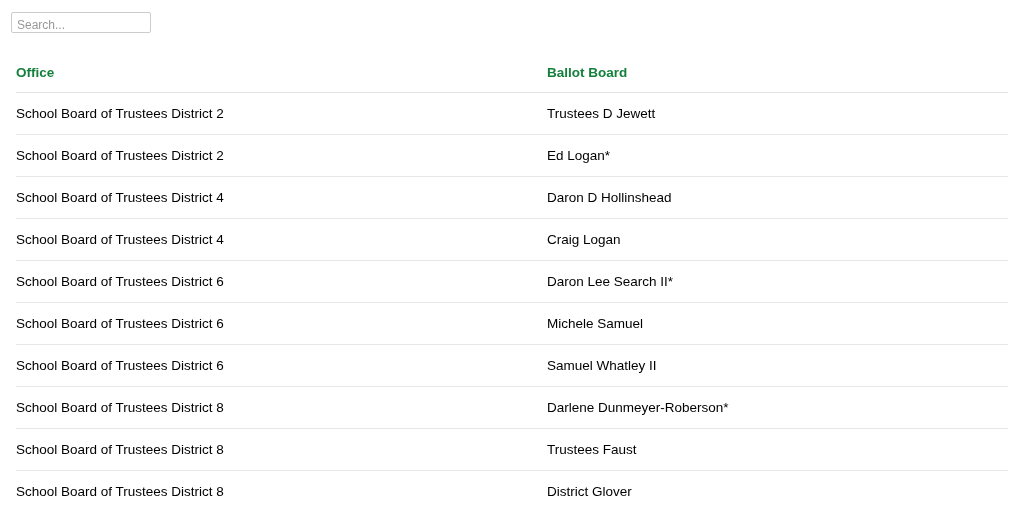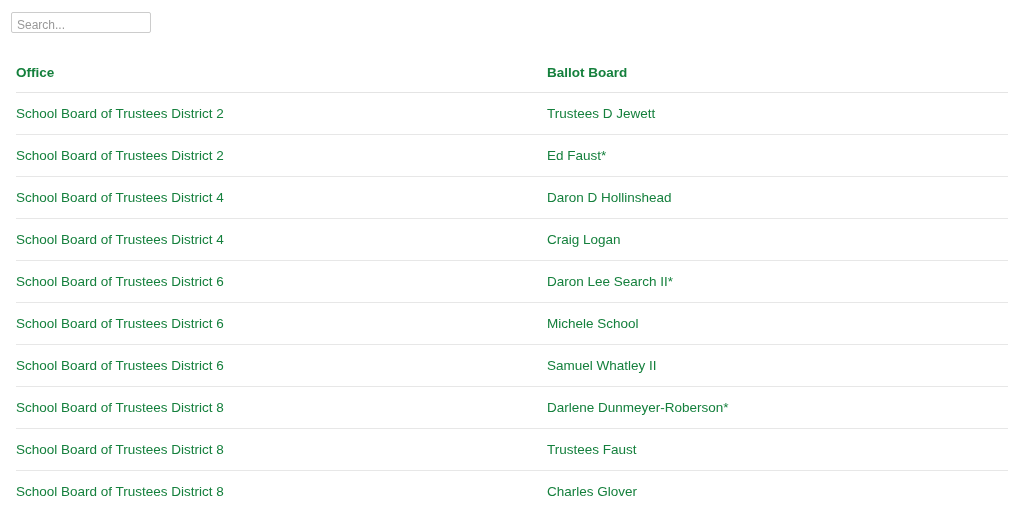--- a/index.html
+++ b/index.html
@@ -61,21 +61,21 @@
     font-weight: bold;
     color: #15803d;
     font-size: 13.5px;
     padding: 0 0 12px 0;
     border-bottom: 1px solid #e4e4e4;
     vertical-align: bottom;
     height: 28px;
   }
   table.data-table td {
     text-align: left;
-    color: #15803d;
+    color: #000000;
     font-size: 13.5px;
     font-weight: normal;
     padding: 0;
     height: 41px;
     line-height: 41px;
     border-bottom: 1px solid #e7e7e7;
     vertical-align: middle;
     white-space: nowrap;
     overflow: hidden;
   }
@@ -103,51 +103,51 @@
           <th>Ballot Board</th>
         </tr>
       </thead>
       <tbody>
         <tr>
           <td>School Board of Trustees District 2</td>
           <td>Trustees D Jewett</td>
         </tr>
         <tr>
           <td>School Board of Trustees District 2</td>
-          <td>Ed Faust*</td>
+          <td>Ed Logan*</td>
         </tr>
         <tr>
           <td>School Board of Trustees District 4</td>
           <td>Daron D Hollinshead</td>
         </tr>
         <tr>
           <td>School Board of Trustees District 4</td>
           <td>Craig Logan</td>
         </tr>
         <tr>
           <td>School Board of Trustees District 6</td>
           <td>Daron Lee Search II*</td>
         </tr>
         <tr>
           <td>School Board of Trustees District 6</td>
-          <td>Michele School</td>
+          <td>Michele Samuel</td>
         </tr>
         <tr>
           <td>School Board of Trustees District 6</td>
           <td>Samuel Whatley II</td>
         </tr>
         <tr>
           <td>School Board of Trustees District 8</td>
           <td>Darlene Dunmeyer-Roberson*</td>
         </tr>
         <tr>
           <td>School Board of Trustees District 8</td>
           <td>Trustees Faust</td>
         </tr>
         <tr>
           <td>School Board of Trustees District 8</td>
-          <td>Charles Glover</td>
+          <td>District Glover</td>
         </tr>
       </tbody>
     </table>
   </div>
 
 </div>
 
 </body></html>

